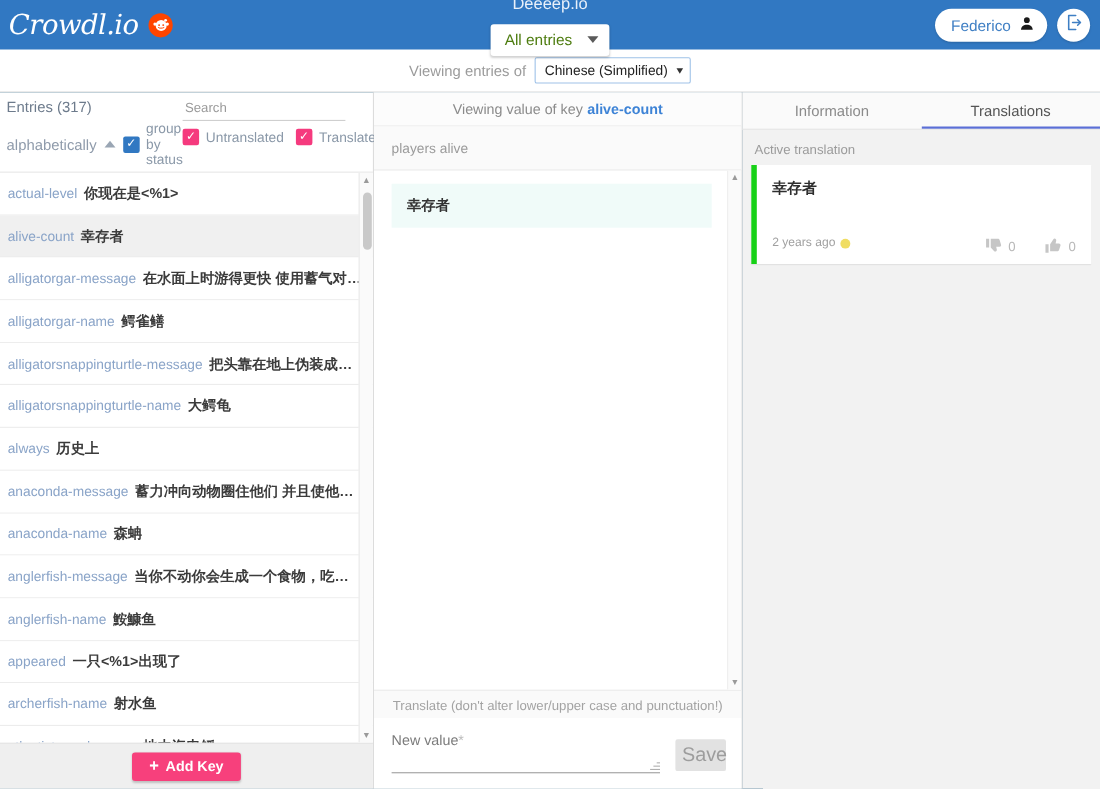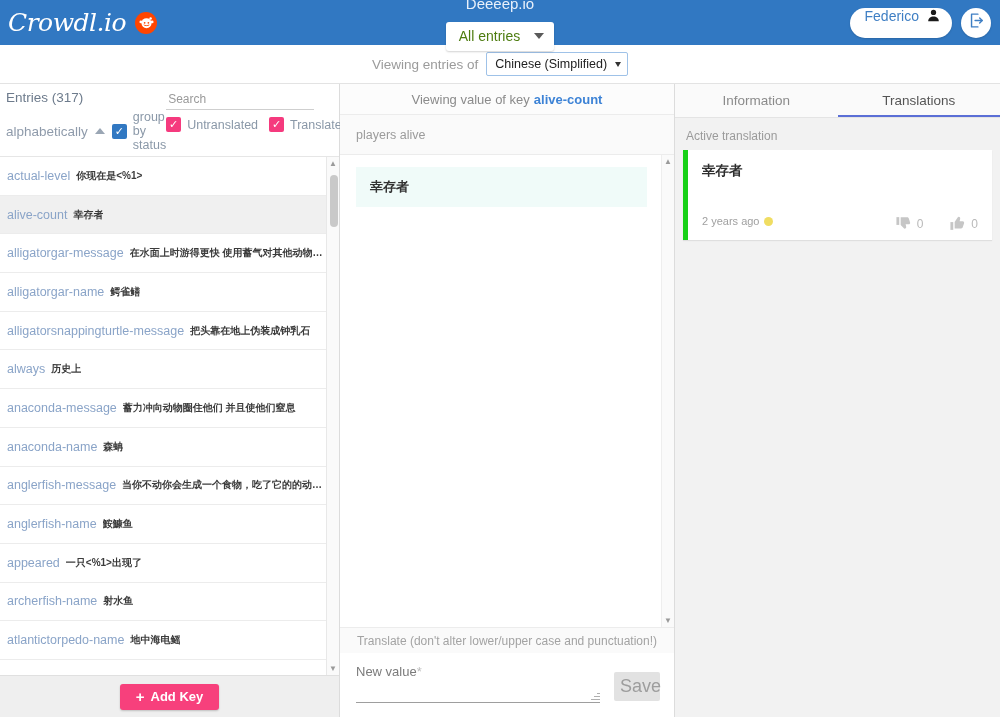--- a/index.html
+++ b/index.html
@@ -82,21 +82,21 @@
     gap: 9px;
     margin-right: 9px;
     z-index: 2;
   }
   .user-pill {
     background: #ffffff;
     border-radius: 16px;
     height: 30px;
     padding: 0 11px 0 15px;
     display: flex;
-    align-items: flex-start;
+    align-items: center;
     gap: 7px;
     color: #3f7fc4;
     font-size: 14px;
     cursor: pointer;
     box-shadow: 0 1px 2px rgba(0,0,0,.15);
   }
   .user-pill .person { color:#222; font-size: 15px; line-height: 1; }
   .logout-btn {
     width: 30px; height: 30px;
     background: #ffffff;
@@ -243,21 +243,21 @@
     background: #fff;
   }
   .row.selected { background: #f0f0f0; }
   .row .rkey { color: #8aa4c8; flex: 0 0 auto; }
   .row .rval {
     color: #3b3b3b;
     margin-left: 6px;
     font-weight: bold;
     overflow: hidden;
     text-overflow: ellipsis;
-    font-size: 10px;
+    font-size: 13px;
   }
 
   
   .scrollbar {
     position: absolute;
     right: 0; top: 0; bottom: 0;
     width: 13px;
     background: #fafafa;
     border-left: 1px solid #e8e8e8;
   }
@@ -604,20 +604,24 @@
             <span class="rkey">alligatorgar-message</span>
             <span class="rval">在水面上时游得更快 使用蓄气对其他动物冲刺并…</span>
           </div>
           <div class="row">
             <span class="rkey">alligatorgar-name</span>
             <span class="rval">鳄雀鳝</span>
           </div>
           <div class="row">
             <span class="rkey">alligatorsnappingturtle-message</span>
             <span class="rval">把头靠在地上伪装成钟乳石</span>
+          </div>
+          <div class="row">
+            <span class="rkey">alligatorsnappingturtle-name</span>
+            <span class="rval">大鳄龟</span>
           </div>
           <div class="row">
             <span class="rkey">always</span>
             <span class="rval">历史上</span>
           </div>
           <div class="row">
             <span class="rkey">anaconda-message</span>
             <span class="rval">蓄力冲向动物圈住他们 并且使他们窒息</span>
           </div>
           <div class="row">

